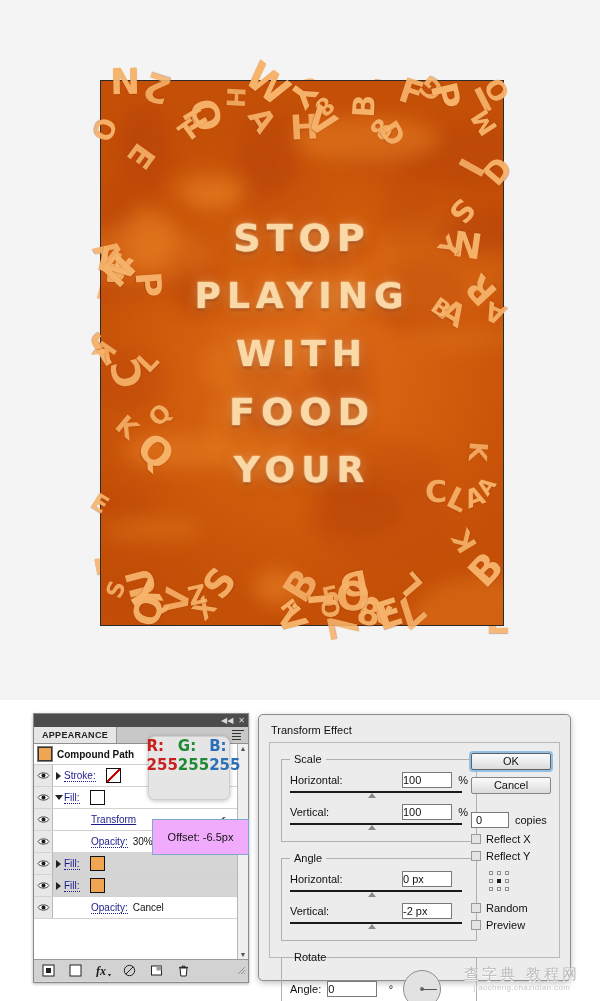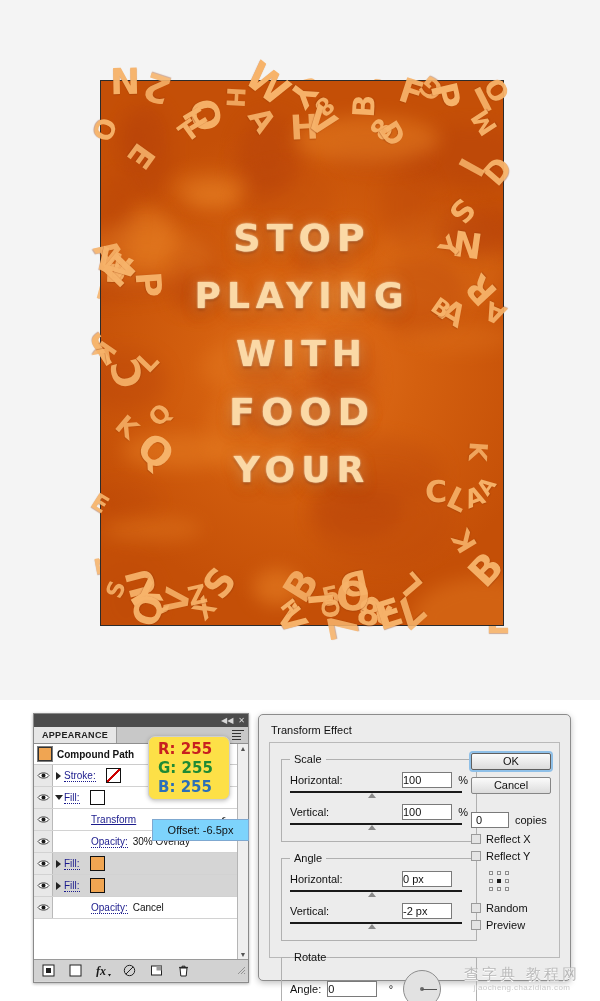--- a/index.html
+++ b/index.html
@@ -148,34 +148,34 @@
   #panel-footer{
     height:22px; background:#d2d2d2; border-top:1px solid #9a9a9a;
     display:flex; align-items:center; gap:14px; padding-left:8px;
   }
   .foot-ico{ width:13px; height:13px; position:relative; cursor:pointer; color:#222; }
   #grip{ margin-left:auto; margin-right:2px; width:9px; height:9px; opacity:.5; }
 
   
   #rgb-tooltip{
     position:absolute; left:148px; top:736px; width:82px; height:64px;
-    background:#fde047; border:1px solid #cfcfcf; border-radius:7px;
+    background:#e5e5e5; border:1px solid #cfcfcf; border-radius:7px;
     box-shadow:0 1px 4px rgba(0,0,0,.25);
-    display:flex; flex-direction:column; justify-content:center;
+    display:flex; flex-direction:row; justify-content:center;
     padding-left:9px; z-index:40;
     font-weight:700; font-size:15px; line-height:19px;
     font-family:"DejaVu Sans", sans-serif;
   }
   #rgb-r{ color:#c8201f; }
   #rgb-g{ color:#1f8a34; }
   #rgb-b{ color:#2b6fb8; }
 
   #offset-tooltip{
-    position:absolute; left:152px; top:819px; width:97px; height:22px;
-    background:#7dd3fc; border:1px solid #7fa8d0;
+    position:absolute; left:152px; top:819px; width:97px; height:36px;
+    background:#f0abfc; border:1px solid #7fa8d0;
     display:flex; align-items:center; justify-content:center;
     font-size:11px; color:#111; z-index:40;
   }
 
   
   #transform-dialog{
     position:absolute; left:258px; top:714px; width:313px; height:267px;
     background:#ececec; border:1px solid #8c8c8c; border-radius:5px;
     box-shadow:0 2px 6px rgba(0,0,0,.25);
     font-size:11px; color:#101010;

